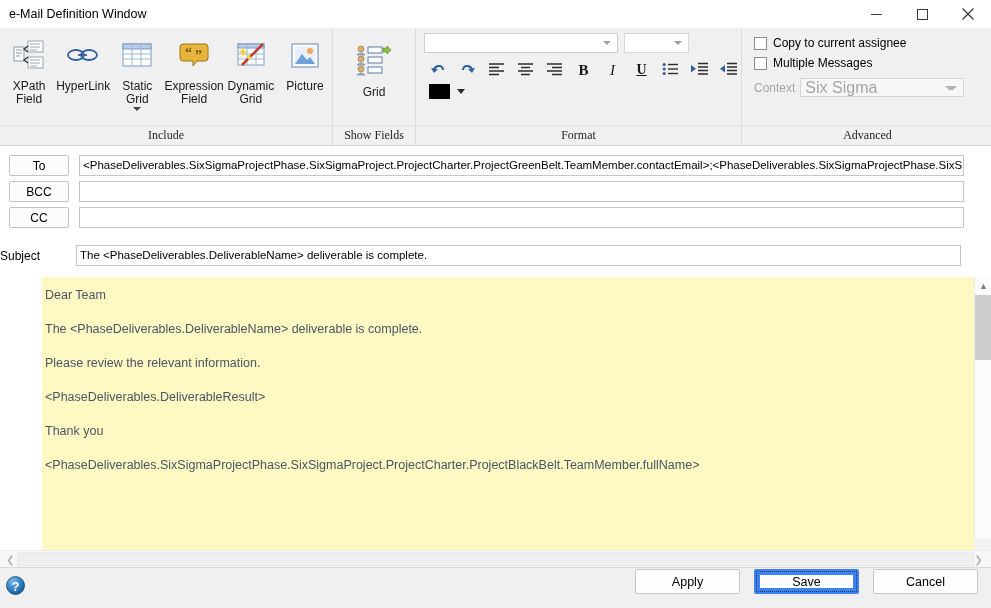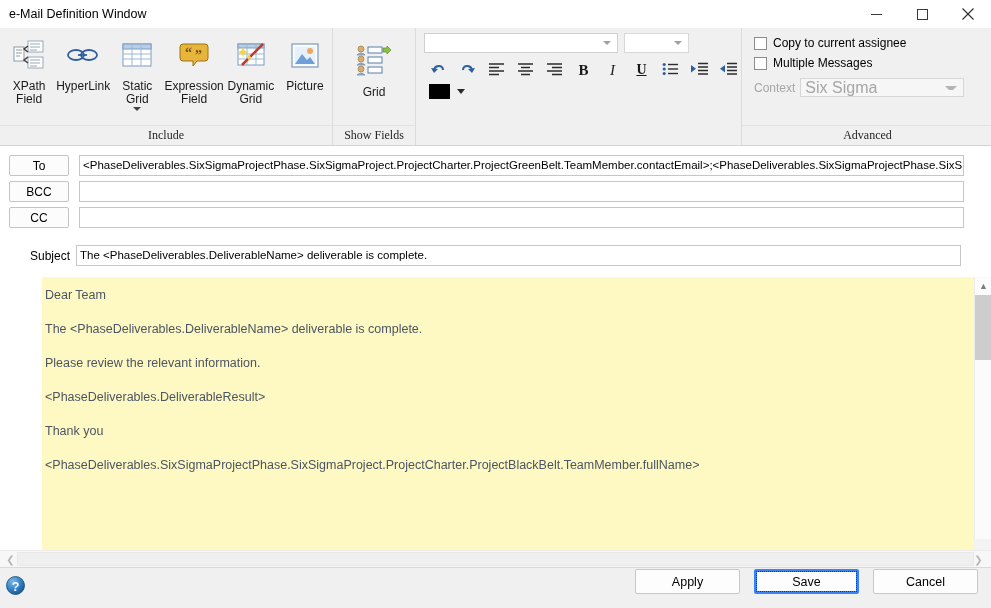--- a/index.html
+++ b/index.html
@@ -227,21 +227,20 @@
     overflow: hidden;
   }
 
   .subj-row {
     display: flex;
     align-items: center;
     margin-top: 17px;
   }
   .subj-lbl {
     width: 70px;
-    text-align: right;
     font-size: 12px;
     color: #000;
     margin-right: 6px;
   }
   .subj-input {
     height: 21px;
     width: 885px;
     border: 1px solid #c6c6c6;
     background: #ffffff;
     box-sizing: border-box;
@@ -362,21 +361,21 @@
     background: #fdfdfd;
     border-radius: 2px;
     font-size: 12.5px;
     color: #000;
     display: flex; align-items: center; justify-content: center;
     box-sizing: border-box;
     cursor: default;
     font-family: "Liberation Sans", sans-serif;
   }
   .fbtn.focused {
-    border: 3px solid #3b82f6;
+    border: 6px solid #3b82f6;
     outline: 1px dotted #333;
     outline-offset: -3px;
   }
 </style>
 </head>
 <body>
 
 <div class="titlebar">
   <div class="title-text">e-Mail Definition Window</div>
   <div class="win-controls">
@@ -652,20 +651,21 @@
             </svg>
           </span>
         </div>
       </div>
 
       <div class="fmt-row3">
         <div class="color-swatch"></div>
         <div class="color-caret"></div>
       </div>
     </div>
+    <div class="rgroup-label">Format</div>
   </div>
 
   <div class="rgroup" id="grp-advanced">
     <div class="rgroup-body">
       <div class="chk-row">
         <span class="chkbox"></span>
         <span class="chk-lbl">Copy to current assignee</span>
       </div>
       <div class="chk-row">
         <span class="chkbox"></span>

